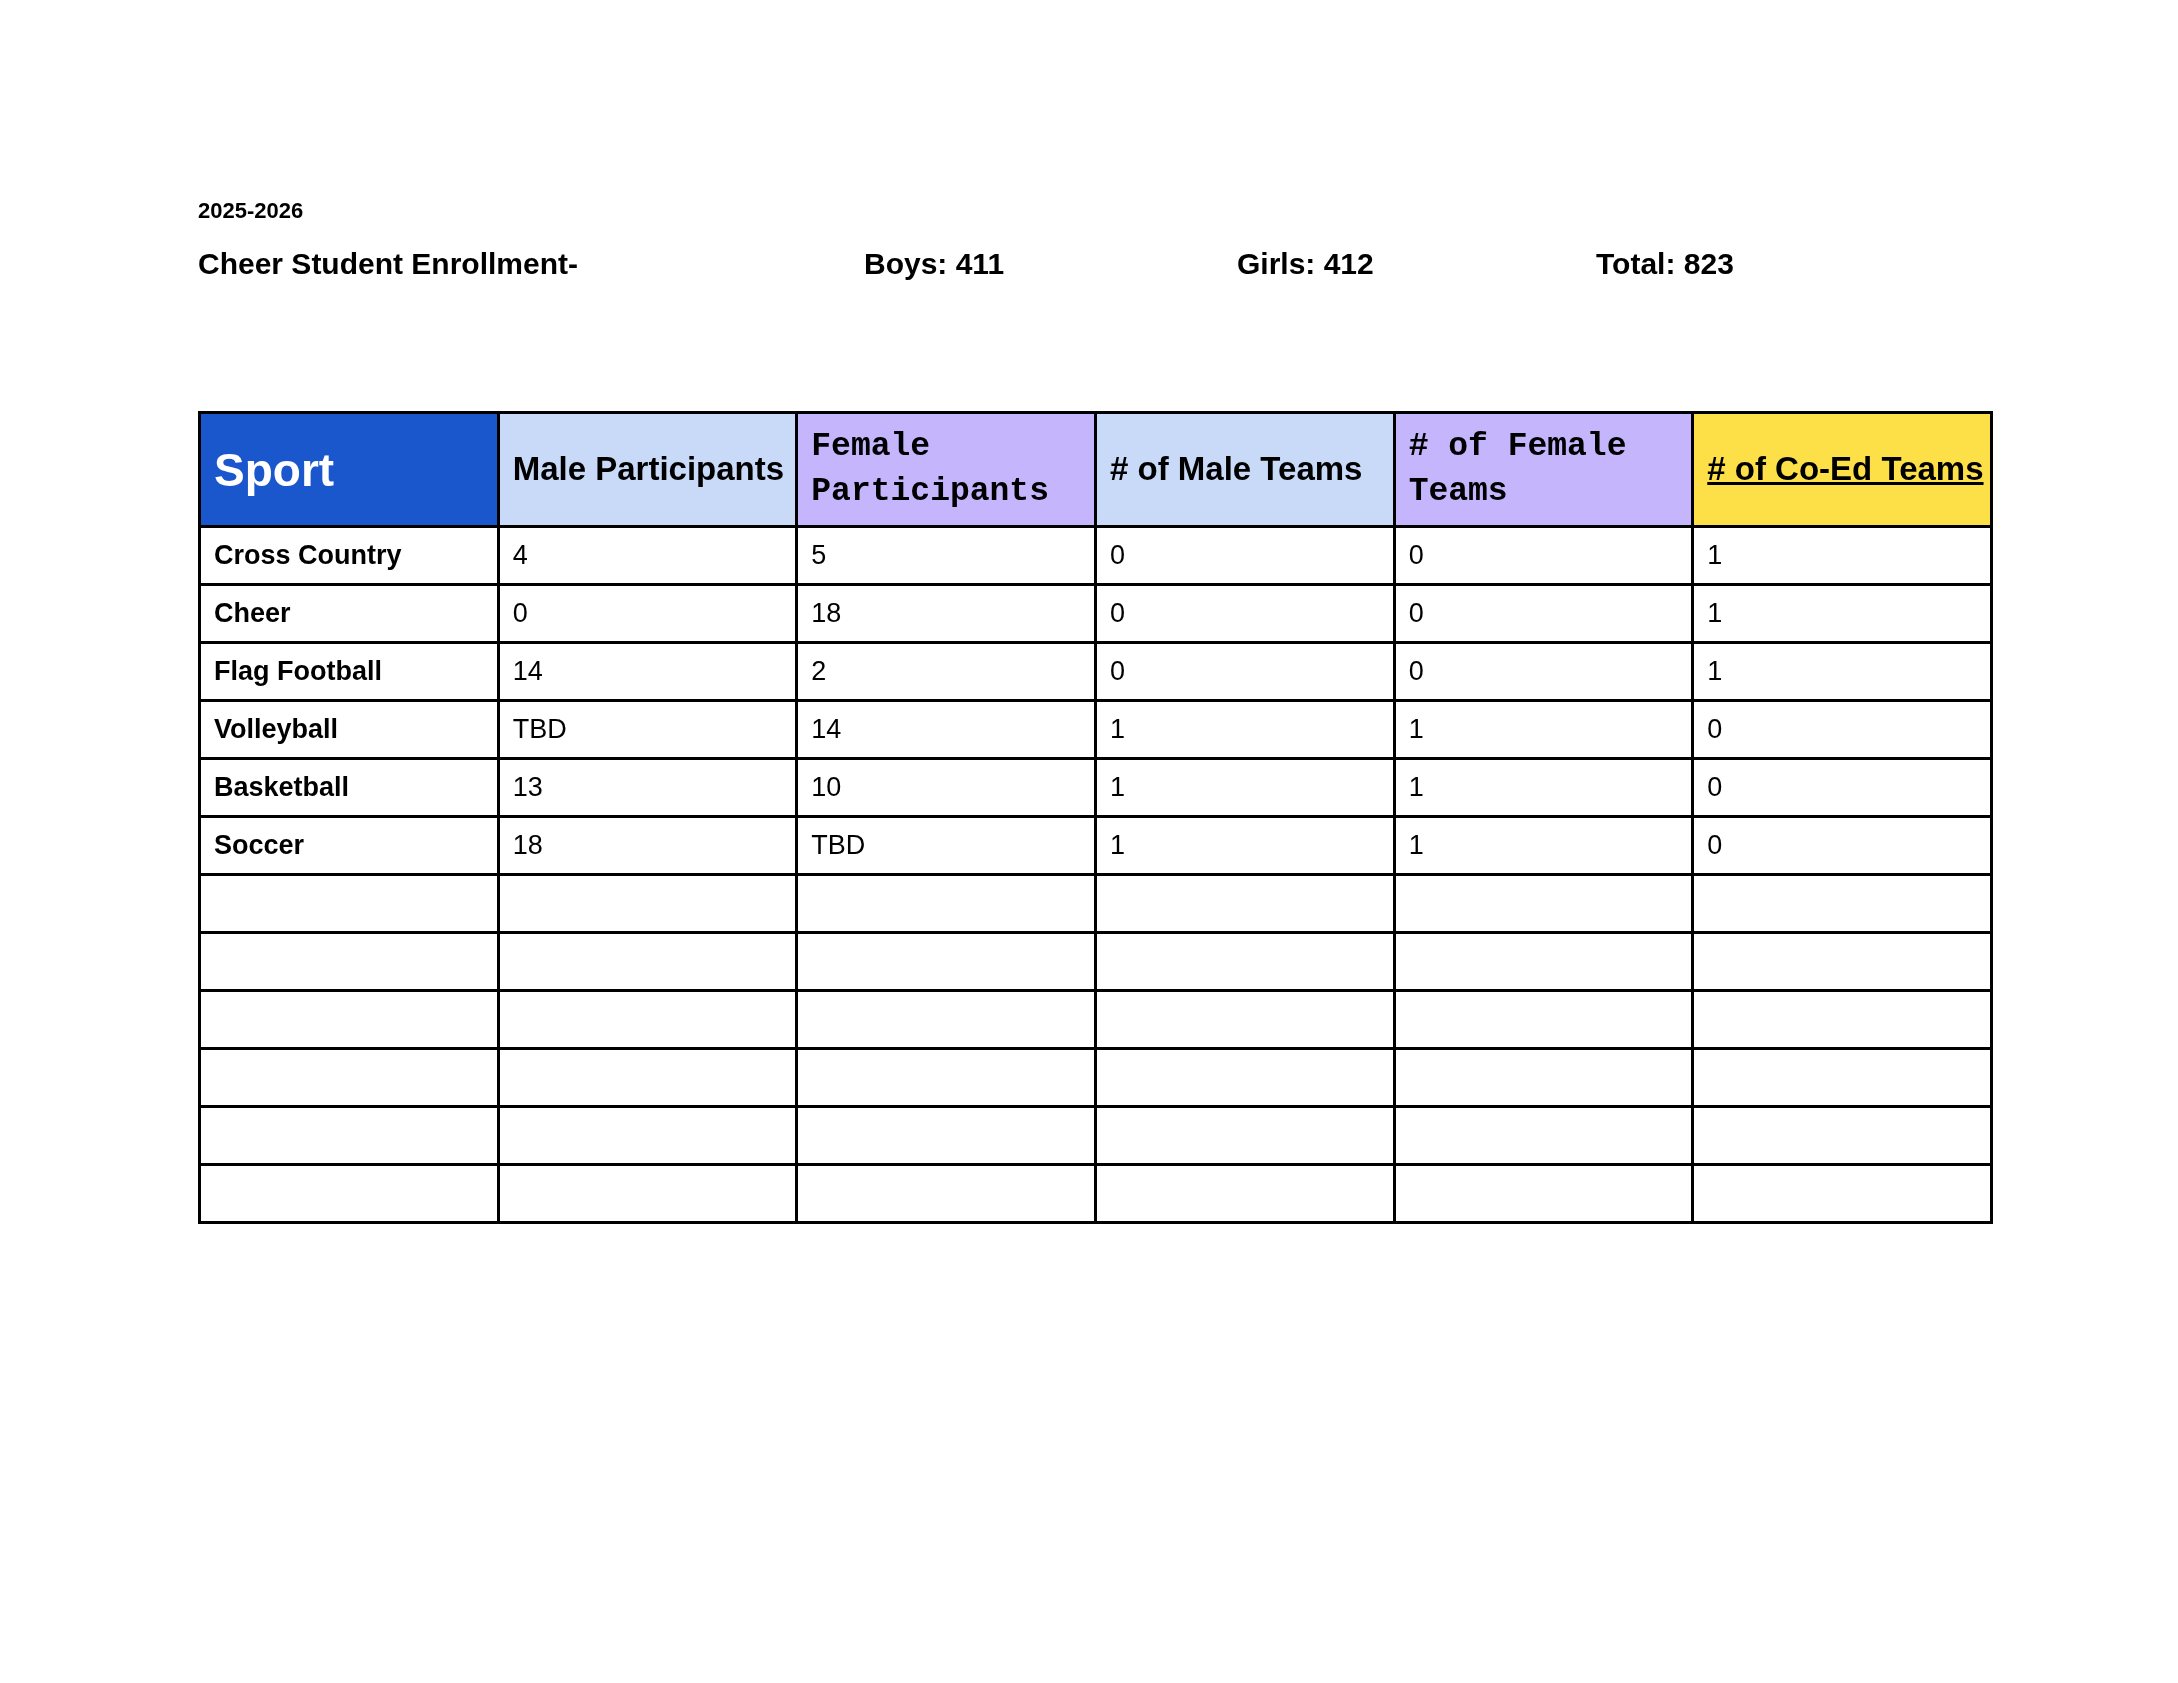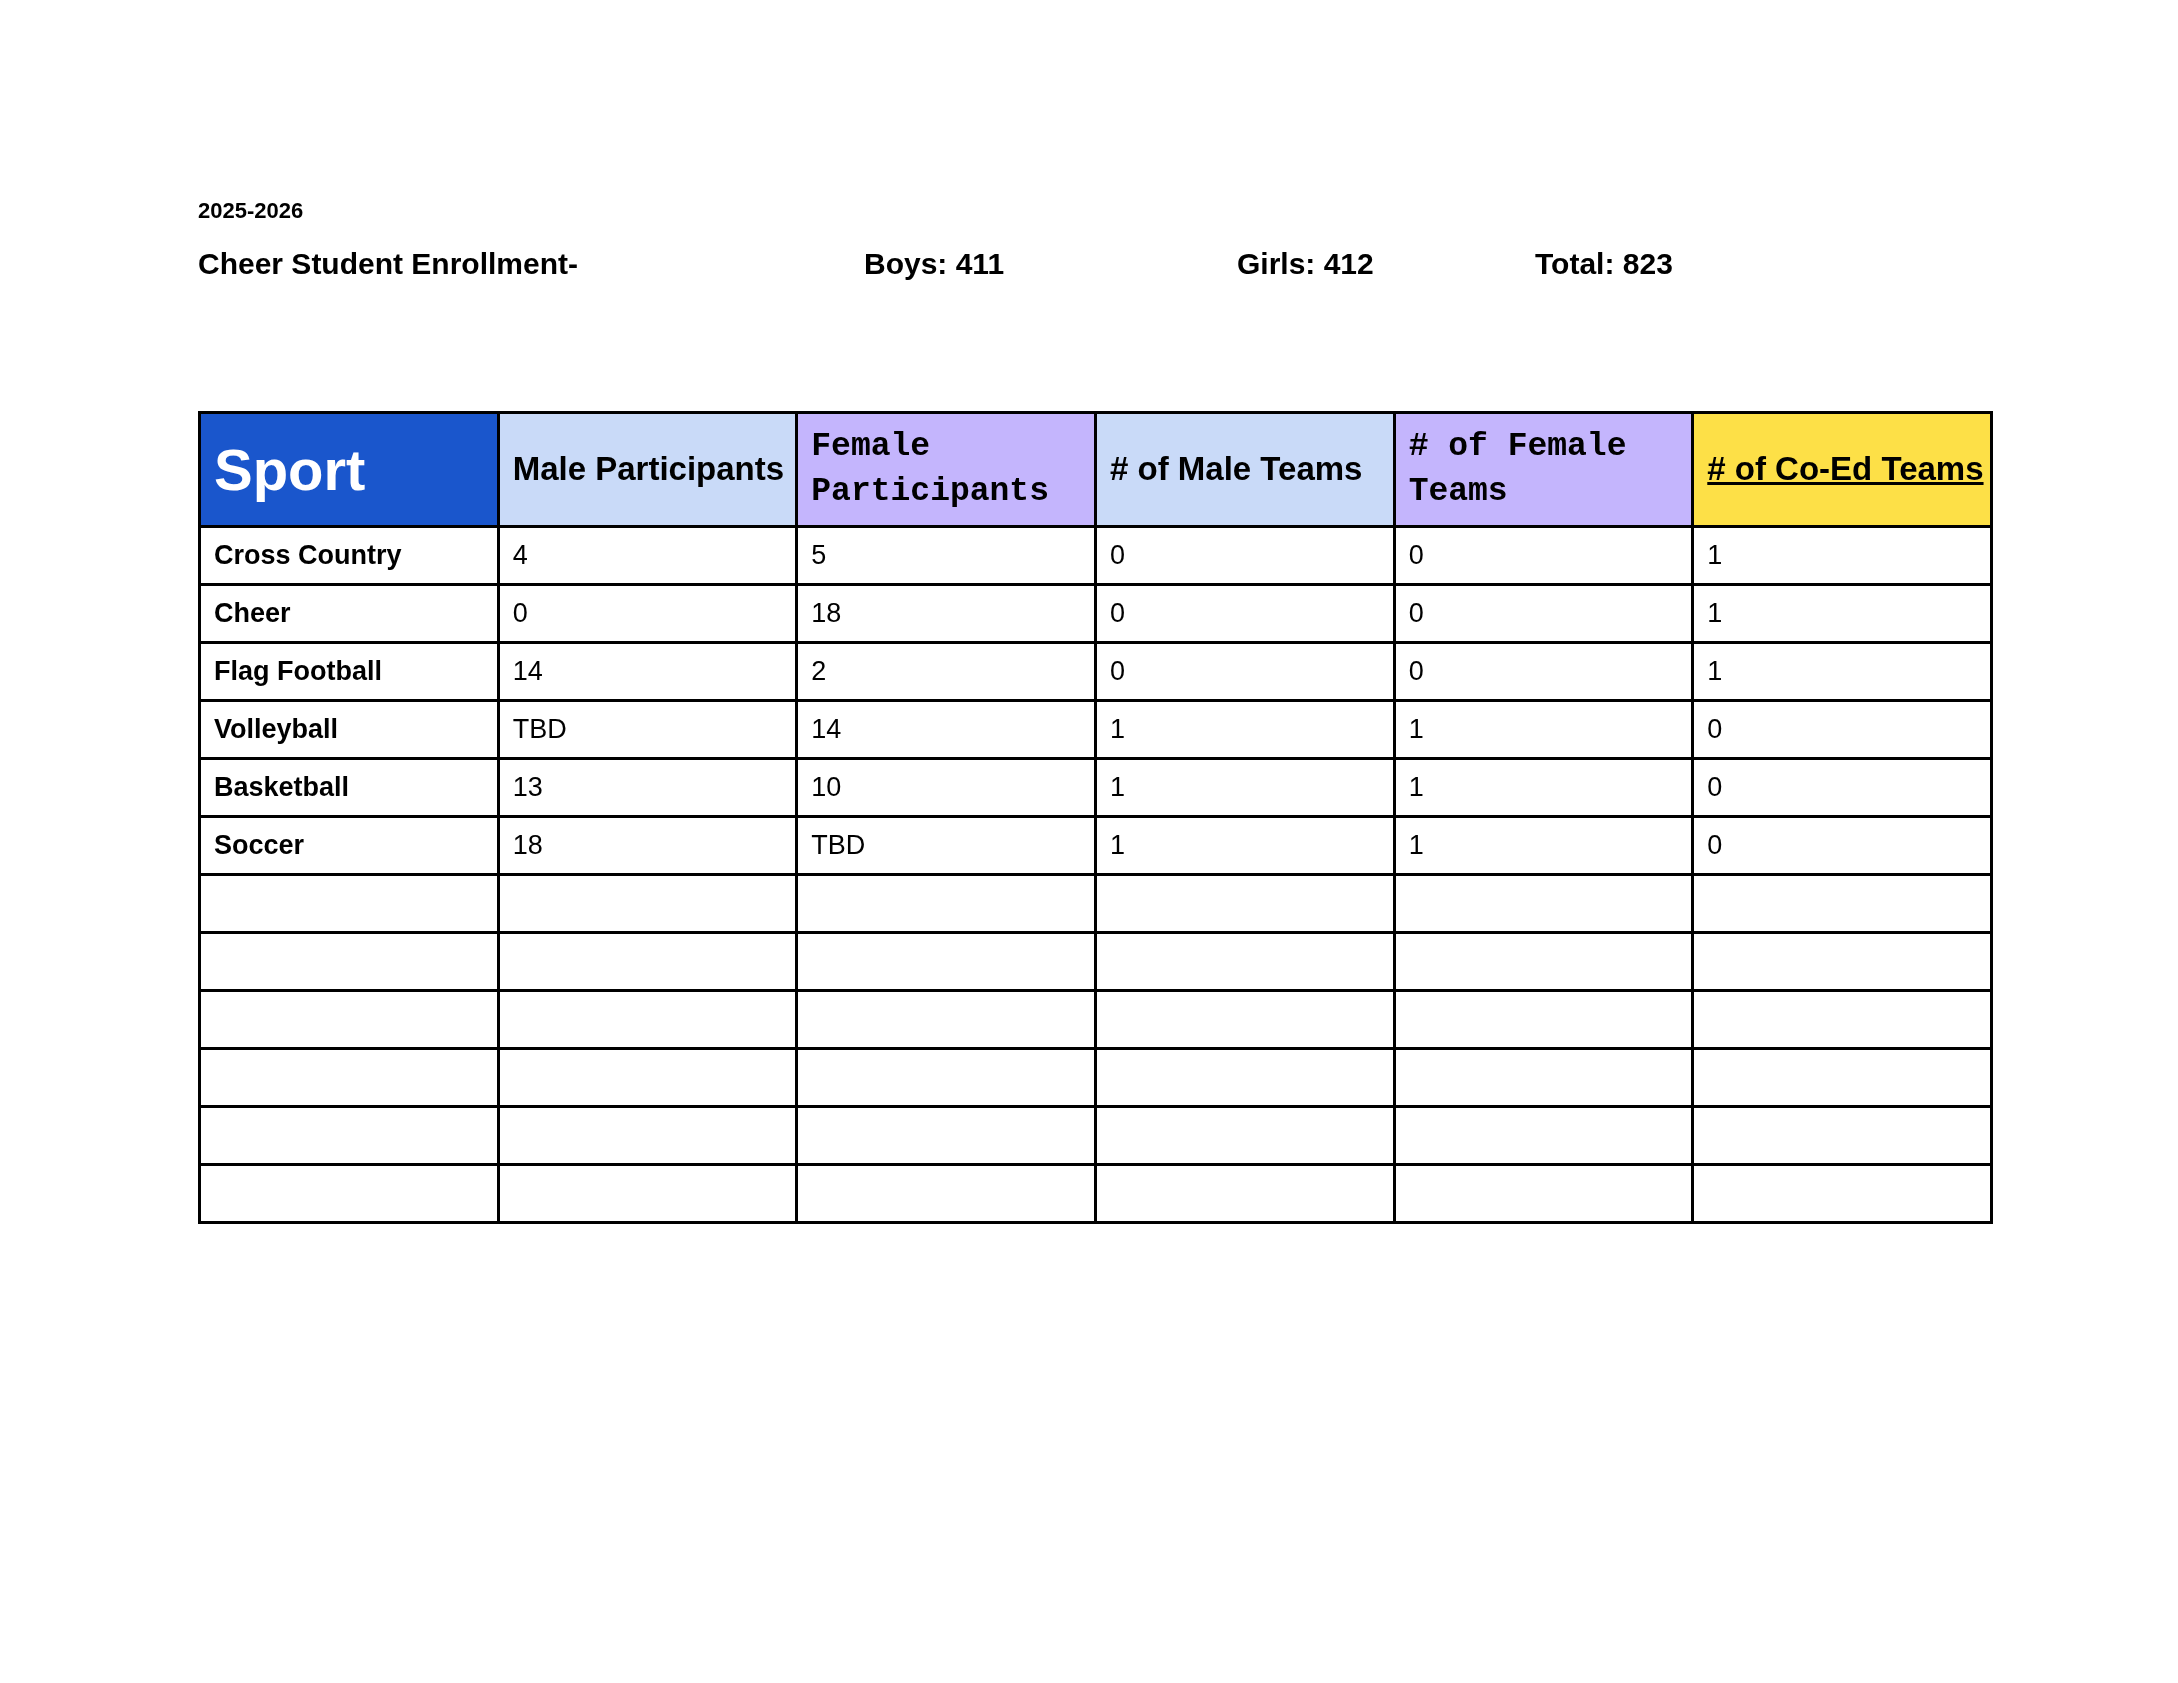--- a/index.html
+++ b/index.html
@@ -26,21 +26,21 @@
   .enroll-line { position: absolute; top: 247px; left: 0; width: 100%; height: 40px; }
   .enroll-line span {
     position: absolute;
     font-size: 30px;
     font-weight: bold;
     white-space: nowrap;
   }
   .enroll-label { left: 198px; }
   .boys-count   { left: 864px; }
   .girls-count  { left: 1237px; }
-  .total-count  { left: 1535px; }
+  .total-count  { left: 1596px; }
 
   table.sports-table {
     position: absolute;
     left: 198px;
     top: 411px;
     width: 1795px;
     border-collapse: collapse;
     table-layout: fixed;
   }
   .sports-table col { width: 16.666%; }
@@ -57,21 +57,21 @@
   .sports-table tbody tr { height: 58px; }
 
   .sports-table th {
     font-size: 33px;
     font-weight: bold;
     line-height: 1.35;
   }
   th.col-sport {
     background: #1a56cc;
     color: #ffffff;
-    font-size: 58px;
+    font-size: 46px;
     font-weight: bold;
     line-height: 1.0;
   }
   th.col-lightblue { background: #c9daf8; }
   th.col-pink      { background: #c4b5fd; font-family: Liberation Mono, monospace; }
   th.col-yellow    { background: #fde047; text-decoration: underline; }
 
   .sports-table td { font-size: 27px; font-weight: normal; background: #ffffff; }
   .sports-table td.sport-name { font-weight: bold; }
 </style>

